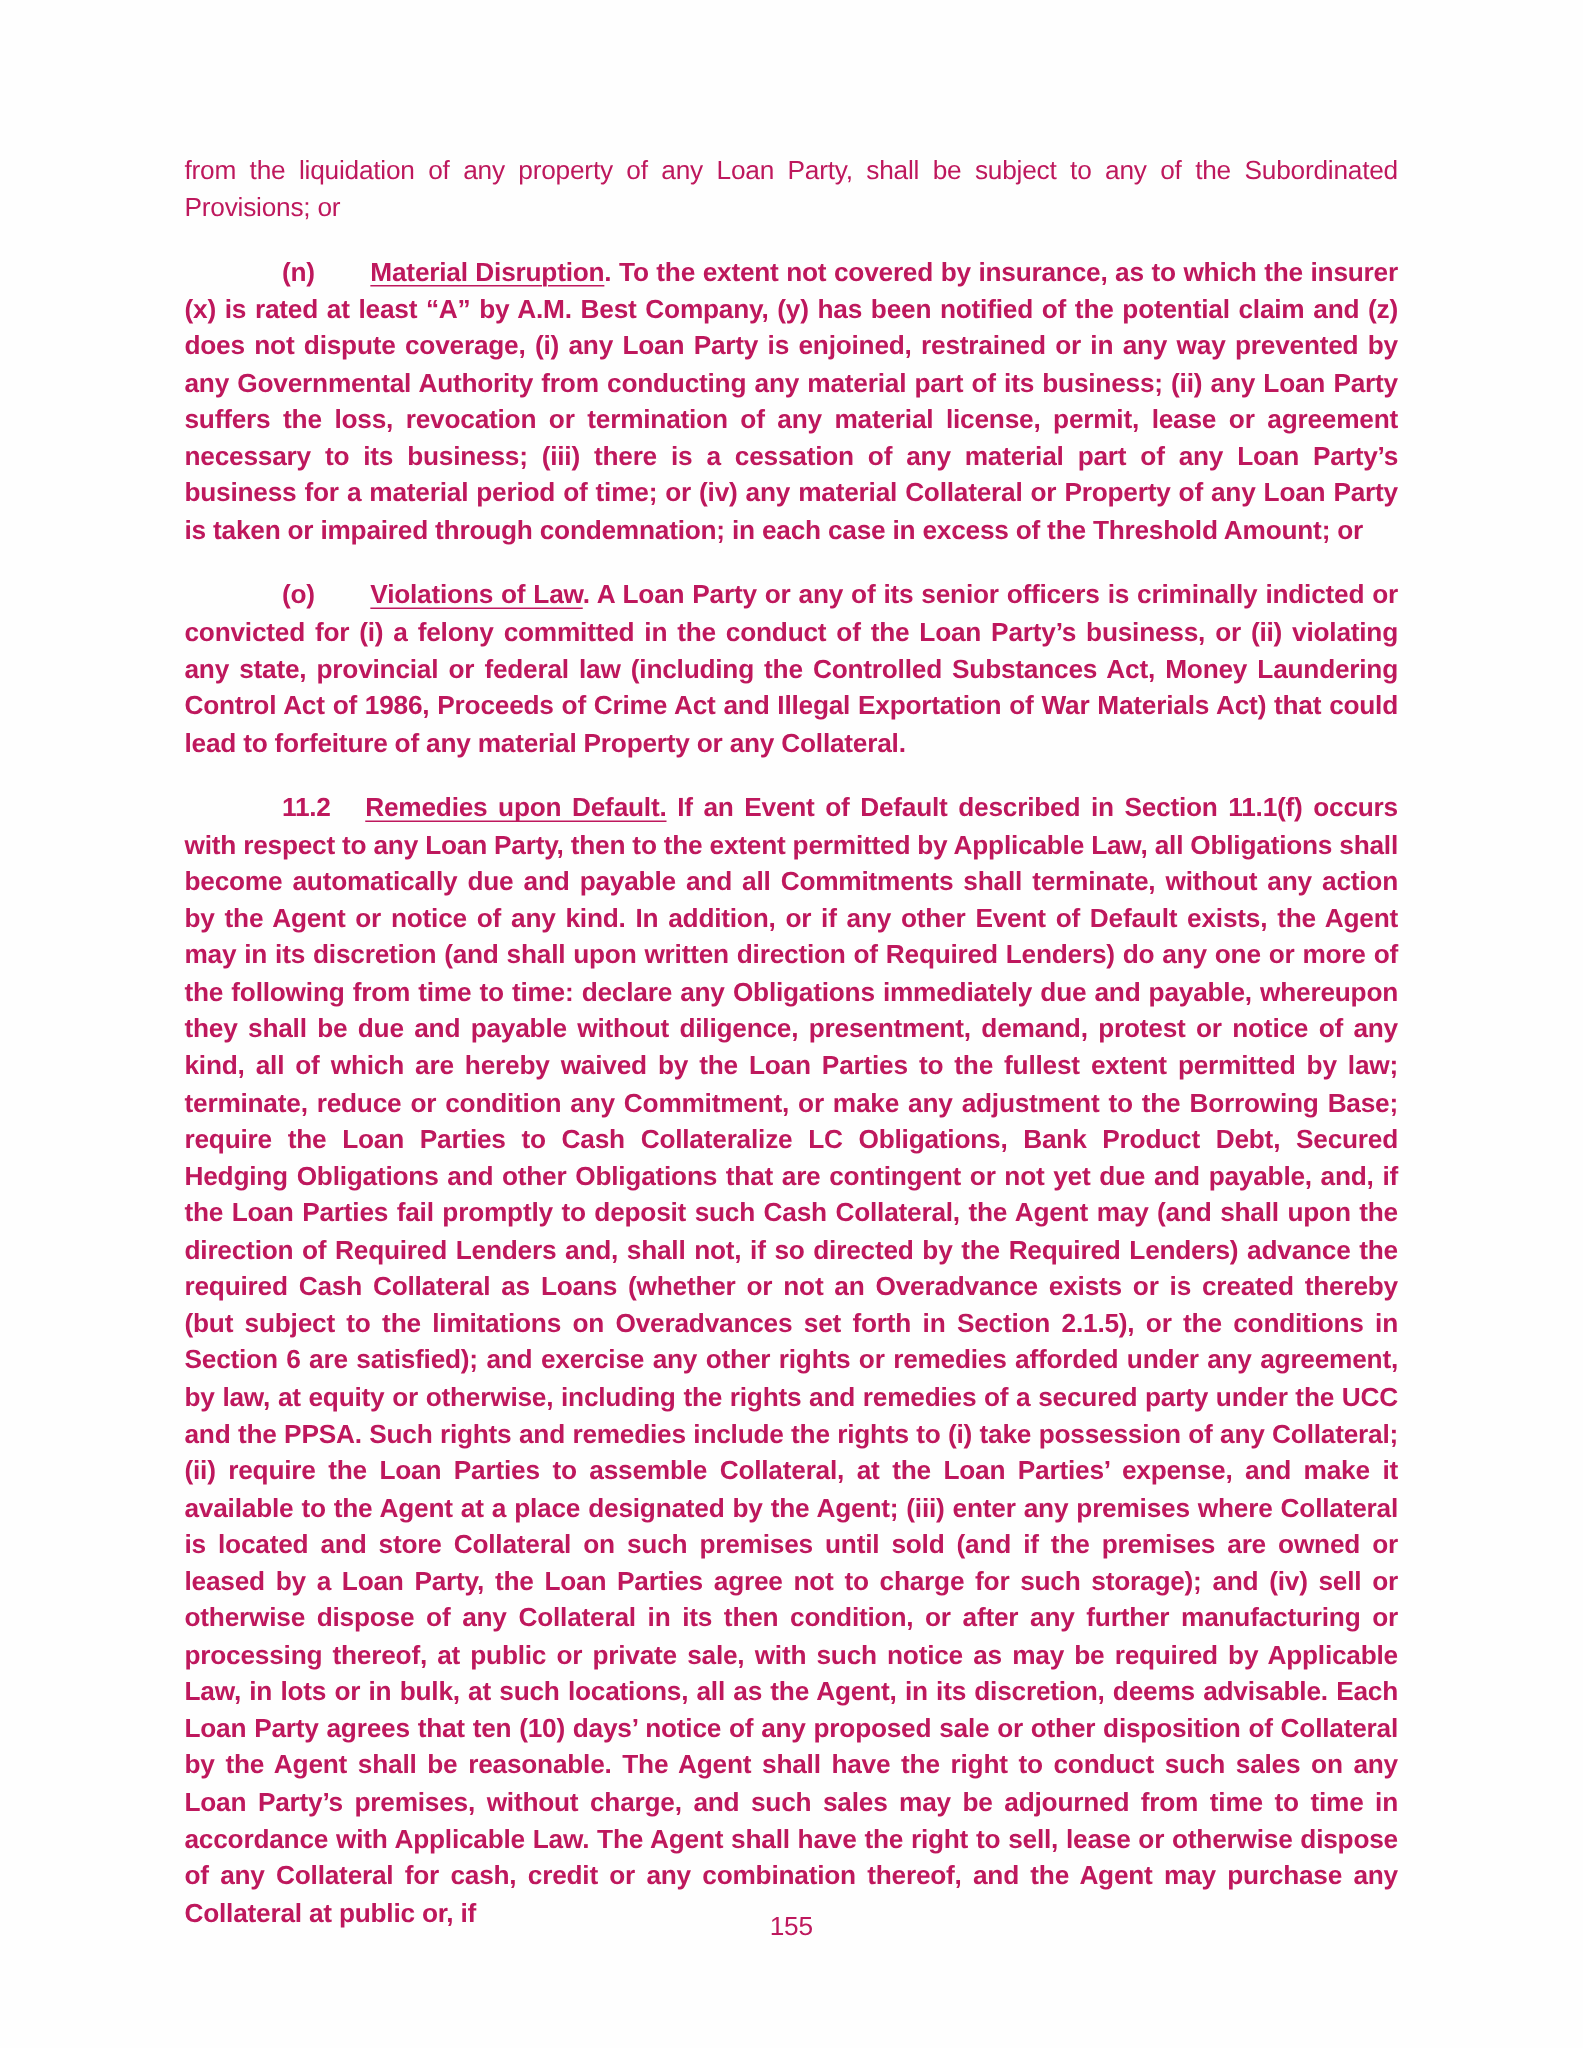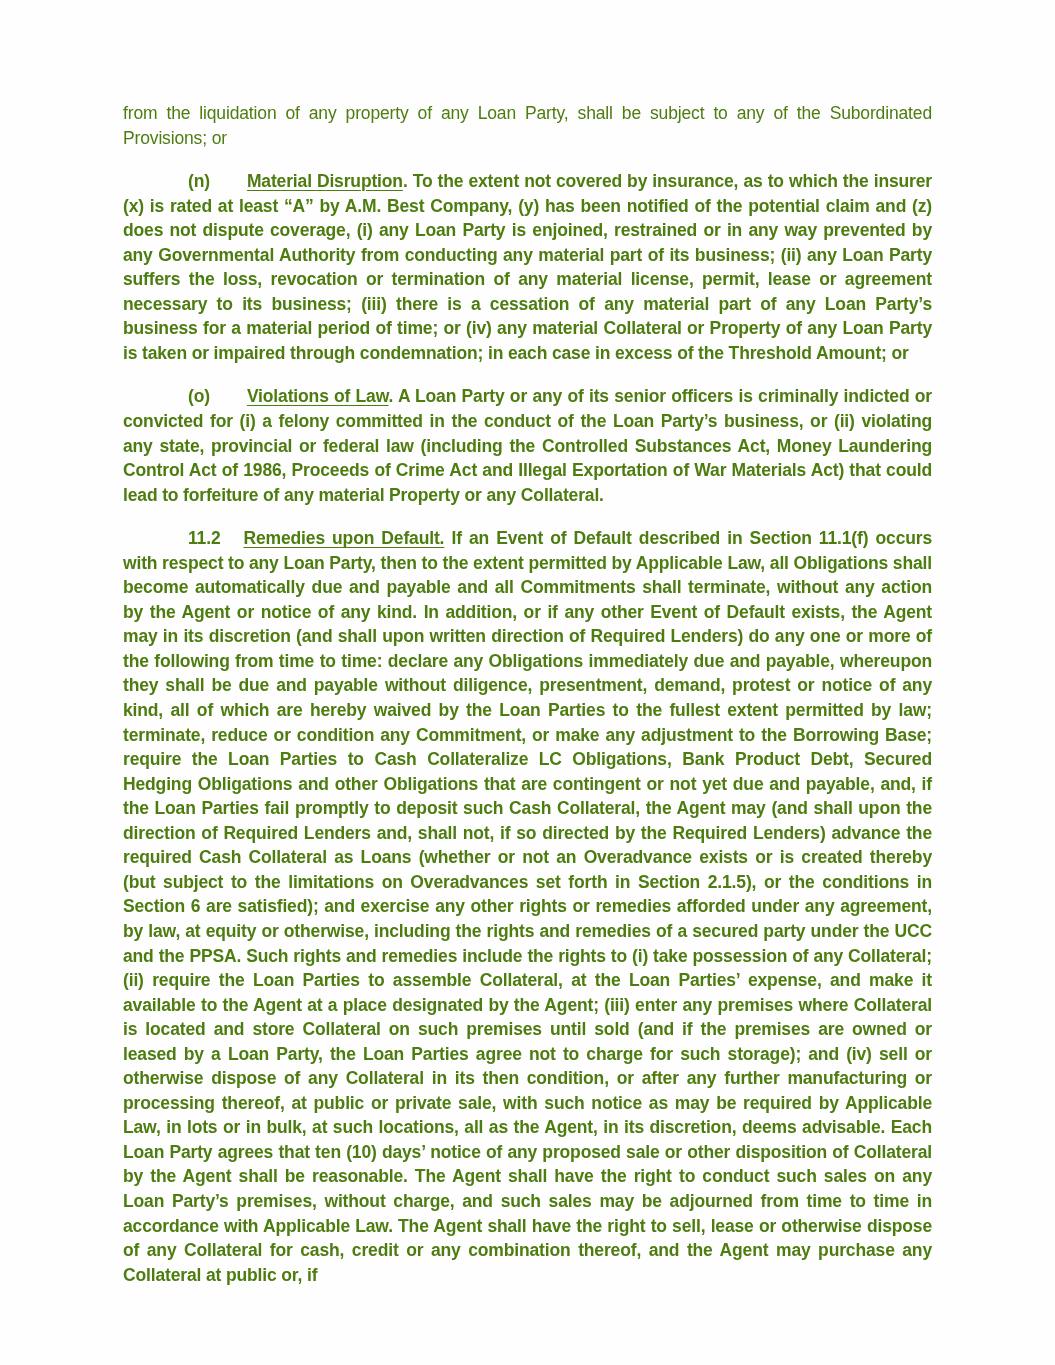--- a/index.html
+++ b/index.html
@@ -11,21 +11,21 @@
     position: relative;
     width: 1055px;
     height: 1365px;
     background: #fefefe;
     box-sizing: border-box;
     padding: 101px 123px 0 123px;
     font-family: "Liberation Sans", "DejaVu Sans", sans-serif;
     font-size: 17.5px;
     line-height: 24.55px;
     letter-spacing: -0.15px;
-    color: #4d7c0f;
+    color: #be185d;
     overflow: hidden;
   }
   .para {
     margin: 0 0 19px 0;
     text-align: justify;
   }
   .para.indent {
     text-indent: 65px;
     font-weight: bold;
   }
@@ -58,14 +58,15 @@
 <div class="page">
 
   <p class="para"><span>from the liquidation of any property of any Loan Party, shall be subject to any of the Subordinated Provisions; or</span></p>
 
   <p class="para indent"><span class="label">(n)</span><span class="tab tab-letter"></span><span class="heading">Material Disruption</span><span>.  </span><span>To the extent not covered by insurance, as to which the insurer (x) is rated at least “A” by A.M. Best Company, (y) has been notified of the potential claim and (z) does not dispute coverage, (i) any Loan Party is enjoined, restrained or in any way prevented by any Governmental Authority from conducting any material part of its business; (ii) any Loan Party suffers the loss, revocation or termination of any material license, permit, lease or agreement necessary to its business; (iii) there is a cessation of any material part of any Loan Party’s business for a material period of time; or (iv) any material Collateral or Property of any Loan Party is taken or impaired through condemnation; in each case in excess of the Threshold Amount; or</span></p>
 
   <p class="para indent"><span class="label">(o)</span><span class="tab tab-letter"></span><span class="heading">Violations of Law</span><span>.  </span><span>A Loan Party or any of its senior officers is criminally indicted or convicted for (i) a felony committed in the conduct of the Loan Party’s business, or (ii) violating any state, provincial or federal law (including the Controlled Substances Act, Money Laundering Control Act of 1986, Proceeds of Crime Act and Illegal Exportation of War Materials Act) that could lead to forfeiture of any material Property or any Collateral.</span></p>
 
   <p class="para indent"><span class="label">11.2</span><span class="tab tab-num"></span><span class="heading">Remedies upon Default.</span><span>  </span><span>If an Event of Default described in Section 11.1(f) occurs with respect to any Loan Party, then to the extent permitted by Applicable Law, all Obligations shall become automatically due and payable and all Commitments shall terminate, without any action by the Agent or notice of any kind.  In addition, or if any other Event of Default exists, the Agent may in its discretion (and shall upon written direction of Required Lenders) do any one or more of the following from time to time: declare any Obligations immediately due and payable, whereupon they shall be due and payable without diligence, presentment, demand, protest or notice of any kind, all of which are hereby waived by the Loan Parties to the fullest extent permitted by law; terminate, reduce or condition any Commitment, or make any adjustment to the Borrowing Base; require the Loan Parties to Cash Collateralize LC Obligations, Bank Product Debt, Secured Hedging Obligations and other Obligations that are contingent or not yet due and payable, and, if the Loan Parties fail promptly to deposit such Cash Collateral, the Agent may (and shall upon the direction of Required Lenders and, shall not, if so directed by the Required Lenders) advance the required Cash Collateral as Loans (whether or not an Overadvance exists or is created thereby (but subject to the limitations on Overadvances set forth in Section 2.1.5), or the conditions in Section 6 are satisfied); and exercise any other rights or remedies afforded under any agreement, by law, at equity or otherwise, including the rights and remedies of a secured party under the UCC and the PPSA.  Such rights and remedies include the rights to (i) take possession of any Collateral; (ii) require the Loan Parties to assemble Collateral, at the Loan Parties’ expense, and make it available to the Agent at a place designated by the Agent; (iii) enter any premises where Collateral is located and store Collateral on such premises until sold (and if the premises are owned or leased by a Loan Party, the Loan Parties agree not to charge for such storage); and (iv) sell or otherwise dispose of any Collateral in its then condition, or after any further manufacturing or processing thereof, at public or private sale, with such notice as may be required by Applicable Law, in lots or in bulk, at such locations, all as the Agent, in its discretion, deems advisable.  Each Loan Party agrees that ten (10) days’ notice of any proposed sale or other disposition of Collateral by the Agent shall be reasonable.  The Agent shall have the right to conduct such sales on any Loan Party’s premises, without charge, and such sales may be adjourned from time to time in accordance with Applicable Law.  The Agent shall have the right to sell, lease or otherwise dispose of any Collateral for cash, credit or any combination thereof, and the Agent may purchase any Collateral at public or, if</span></p>
 
+  <div class="page-number">155</div>
 
 </div>
 
 </body></html>

